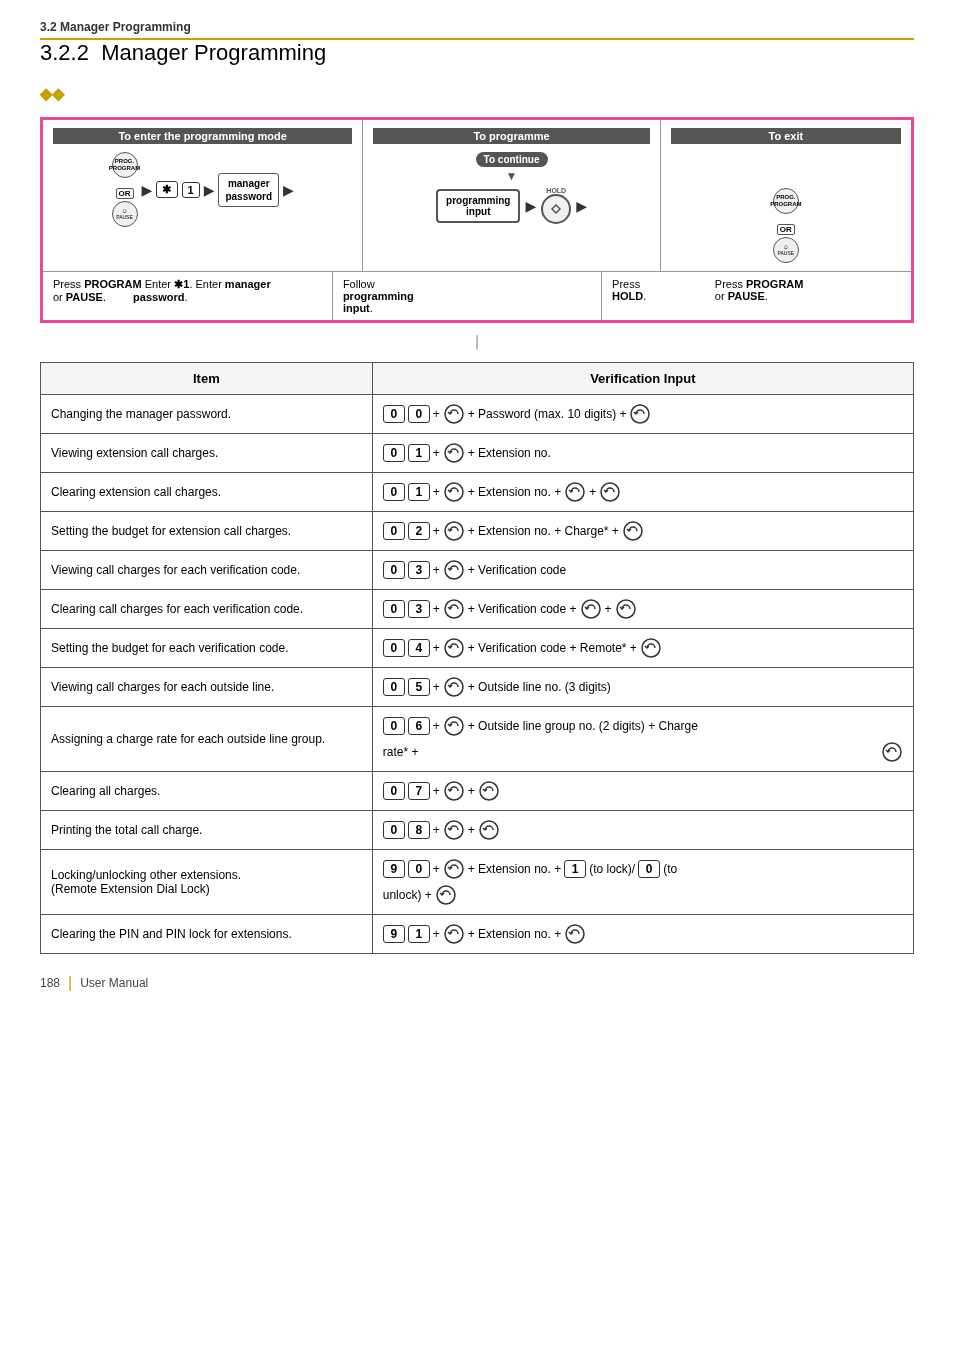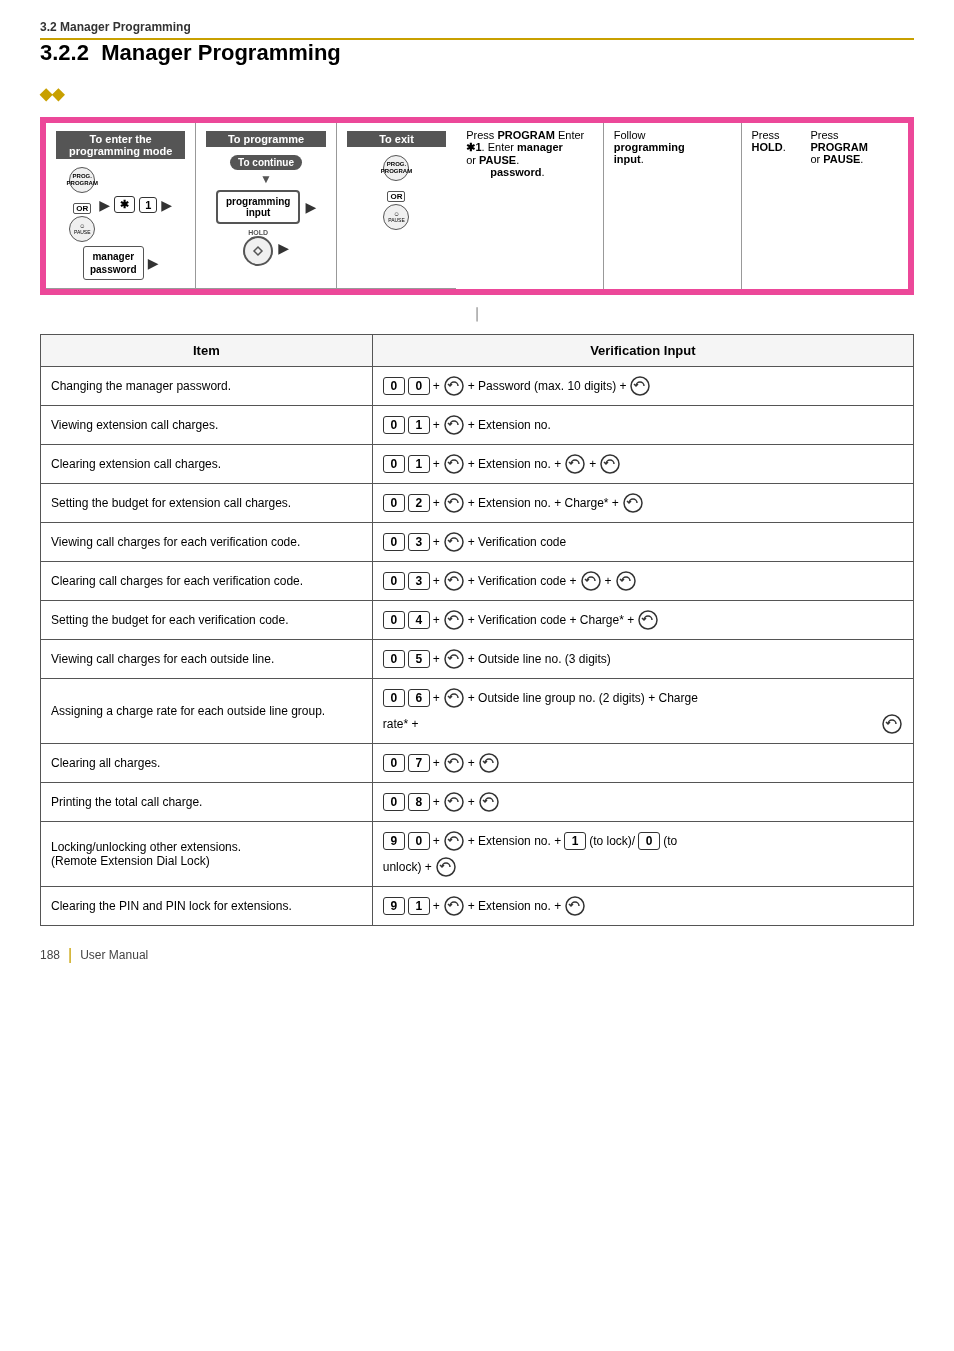--- a/index.html
+++ b/index.html
@@ -17,21 +17,21 @@
       font-size: 12px;
       font-weight: bold;
       color: #333;
       border-bottom: 2px solid #c8a000;
       padding-bottom: 4px;
       margin-bottom: 0;
     }
 
     .section-title {
       font-size: 22px;
-      font-weight: bold;
+      font-weight: normal;
       margin-bottom: 18px;
       color: #000;
     }
 
     .subsection-title {
       font-size: 15px;
       font-weight: bold;
       color: #c8a000;
       margin-bottom: 14px;
       display: flex;
@@ -39,25 +39,25 @@
       gap: 6px;
     }
 
     .subsection-title .diamond {
       color: #c8a000;
       font-size: 16px;
     }
 
     
     .flow-diagram {
-      border: 6px solid #ec4899;
+      border: 3px solid #ec4899;
       padding: 0;
       margin-bottom: 10px;
       display: flex;
-      flex-direction: row;
+      flex-direction: column;
     }
 
     .flow-top {
       display: flex;
       border-bottom: 1px solid #999;
     }
 
     .flow-section {
       flex: 1;
       border-right: 1px solid #999;
@@ -344,21 +344,21 @@
           <div style="width:30px;height:30px;border-radius:50%;border:2px solid #555;background:#f0f0f0;display:flex;align-items:center;justify-content:center;font-size:8px;font-weight:bold;">
             <svg width="16" height="16" viewBox="0 0 16 16">
               <path d="M4 8 L8 4 L12 8 L8 12 Z" fill="none" stroke="#555" stroke-width="1.5"></path>
             </svg>
           </div>
         </div>
         <span class="arrow">▶</span>
       </div>
     </div>
 
-    <div class="flow-section" style="flex:1;">
+    <div class="flow-section" style="flex:1;gap:36px;">
       <div class="flow-section-title">To exit</div>
       <div class="flow-row" style="gap:4px; align-items:center; justify-content:center;">
         <div class="prog-stack">
           <div class="prog-key">
             <span style="font-size:6px;font-weight:bold;">PROG.</span>
             <span style="font-size:6px;font-weight:bold;">PROGRAM</span>
           </div>
           <div style="height:6px;"></div>
           <div class="pause-group">
             <div style="display:flex;align-items:center;gap:2px;">
@@ -545,21 +545,21 @@
       <td>
         <div class="row">
           <span class="inline-key">0</span>
           <span class="inline-key">4</span>
           <span>+</span>
           <svg width="22" height="22" viewBox="0 0 22 22">
               <circle cx="11" cy="11" r="9" fill="white" stroke="#333" stroke-width="1.5"></circle>
               <path d="M7 11 A4 4 0 1 1 15 11" fill="none" stroke="#333" stroke-width="1.5"></path>
               <polyline points="5,9 7,11 9,9" fill="none" stroke="#333" stroke-width="1.5"></polyline>
             </svg>
-          <span>+ Verification code + Charge* +</span>
+          <span>+ Verification code + Remote* +</span>
           <svg width="22" height="22" viewBox="0 0 22 22">
               <circle cx="11" cy="11" r="9" fill="white" stroke="#333" stroke-width="1.5"></circle>
               <path d="M7 11 A4 4 0 1 1 15 11" fill="none" stroke="#333" stroke-width="1.5"></path>
               <polyline points="5,9 7,11 9,9" fill="none" stroke="#333" stroke-width="1.5"></polyline>
             </svg>
         </div>
       </td>
     </tr>
 
     <tr>

